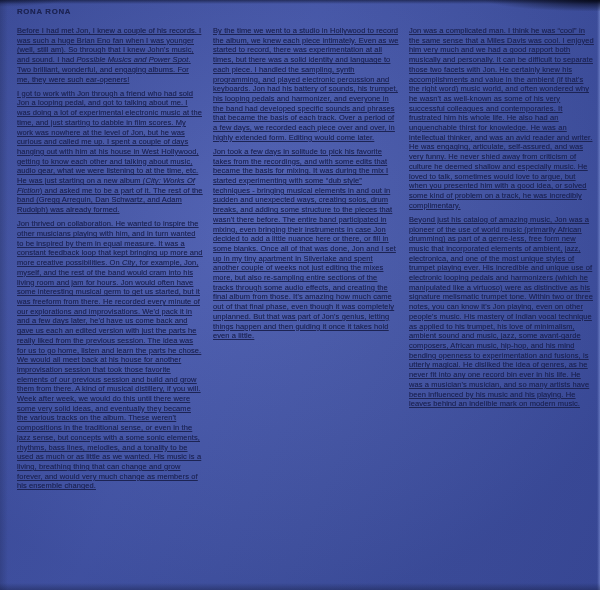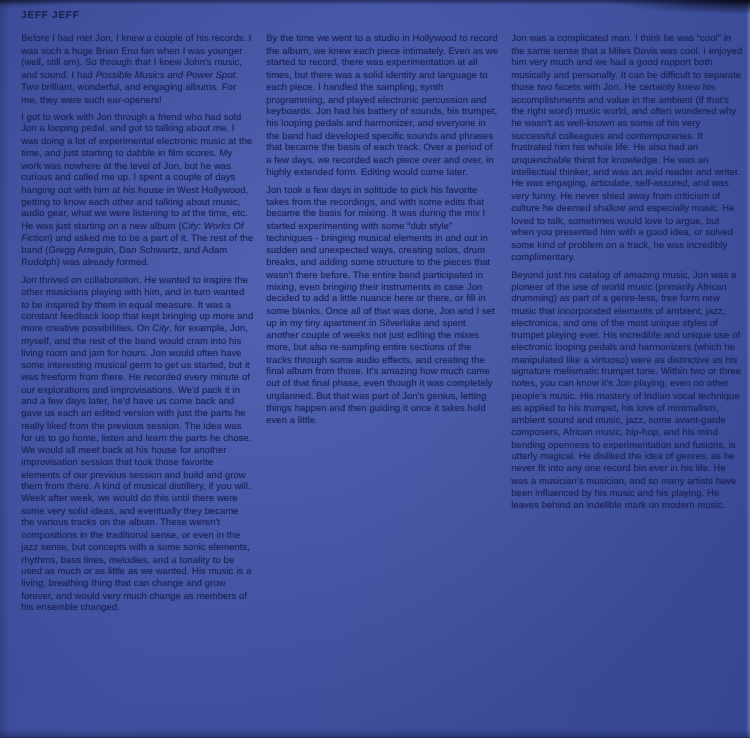--- a/index.html
+++ b/index.html
@@ -42,33 +42,34 @@
     gap: 10px;
   }
   .column {
     width: 186px;
     font-size: 7.5px;
     line-height: 9.7px;
     letter-spacing: 0.08px;
     word-spacing: 0.05px;
     color: var(--ink, #1d2454);
     text-shadow: 0 0 0.6px rgba(22,30,80,0.5);
+    text-decoration: underline;
   }
   .column p {
     margin: 0 0 4.5px 0;
   }
   .column em {
     font-style: italic;
   }
 </style>
 </head>
 <body>
 
 <div class="page" style="--bg: #4355a9; --ink: #1d2454;">
-  <div class="author">JEFF JEFF</div>
+  <div class="author">RONA RONA</div>
   <div class="columns">
     <div class="column">
         <p><span>Before I had met Jon, I knew a couple of his records. I was such a huge Brian Eno fan when I was younger (well, still am). So through that I knew John's music, and sound. I had </span><em>Possible Musics and Power Spot</em><span>. Two brilliant, wonderful, and engaging albums. For me, they were such ear-openers!</span></p>
         <p><span>I got to work with Jon through a friend who had sold Jon a looping pedal, and got to talking about me. I was doing a lot of experimental electronic music at the time, and just starting to dabble in film scores. My work was nowhere at the level of Jon, but he was curious and called me up. I spent a couple of days hanging out with him at his house in West Hollywood, getting to know each other and talking about music, audio gear, what we were listening to at the time, etc. He was just starting on a new album (</span><em>City: Works Of Fiction</em><span>) and asked me to be a part of it. The rest of the band (Gregg Arreguin, Dan Schwartz, and Adam Rudolph) was already formed.</span></p>
         <p><span>Jon thrived on collaboration. He wanted to inspire the other musicians playing with him, and in turn wanted to be inspired by them in equal measure. It was a constant feedback loop that kept bringing up more and more creative possibilities. On </span><em>City</em><span>, for example, Jon, myself, and the rest of the band would cram into his living room and jam for hours. Jon would often have some interesting musical germ to get us started, but it was freeform from there. He recorded every minute of our explorations and improvisations. We'd pack it in and a few days later, he'd have us come back and gave us each an edited version with just the parts he really liked from the previous session. The idea was for us to go home, listen and learn the parts he chose. We would all meet back at his house for another improvisation session that took those favorite elements of our previous session and build and grow them from there. A kind of musical distillery, if you will. Week after week, we would do this until there were some very solid ideas, and eventually they became the various tracks on the album. These weren't compositions in the traditional sense, or even in the jazz sense, but concepts with a some sonic elements, rhythms, bass lines, melodies, and a tonality to be used as much or as little as we wanted. His music is a living, breathing thing that can change and grow forever, and would very much change as members of his ensemble changed.</span></p>
       </div>
     <div class="column">
         <p><span>By the time we went to a studio in Hollywood to record the album, we knew each piece intimately. Even as we started to record, there was experimentation at all times, but there was a solid identity and language to each piece. I handled the sampling, synth programming, and played electronic percussion and keyboards. Jon had his battery of sounds, his trumpet, his looping pedals and harmonizer, and everyone in the band had developed specific sounds and phrases that became the basis of each track. Over a period of a few days, we recorded each piece over and over, in highly extended form. Editing would come later.</span></p>
         <p><span>Jon took a few days in solitude to pick his favorite takes from the recordings, and with some edits that became the basis for mixing. It was during the mix I started experimenting with some “dub style” techniques - bringing musical elements in and out in sudden and unexpected ways, creating solos, drum breaks, and adding some structure to the pieces that wasn't there before. The entire band participated in mixing, even bringing their instruments in case Jon decided to add a little nuance here or there, or fill in some blanks. Once all of that was done, Jon and I set up in my tiny apartment in Silverlake and spent another couple of weeks not just editing the mixes more, but also re-sampling entire sections of the tracks through some audio effects, and creating the final album from those. It's amazing how much came out of that final phase, even though it was completely unplanned. But that was part of Jon's genius, letting things happen and then guiding it once it takes hold even a little.</span></p>
       </div>

